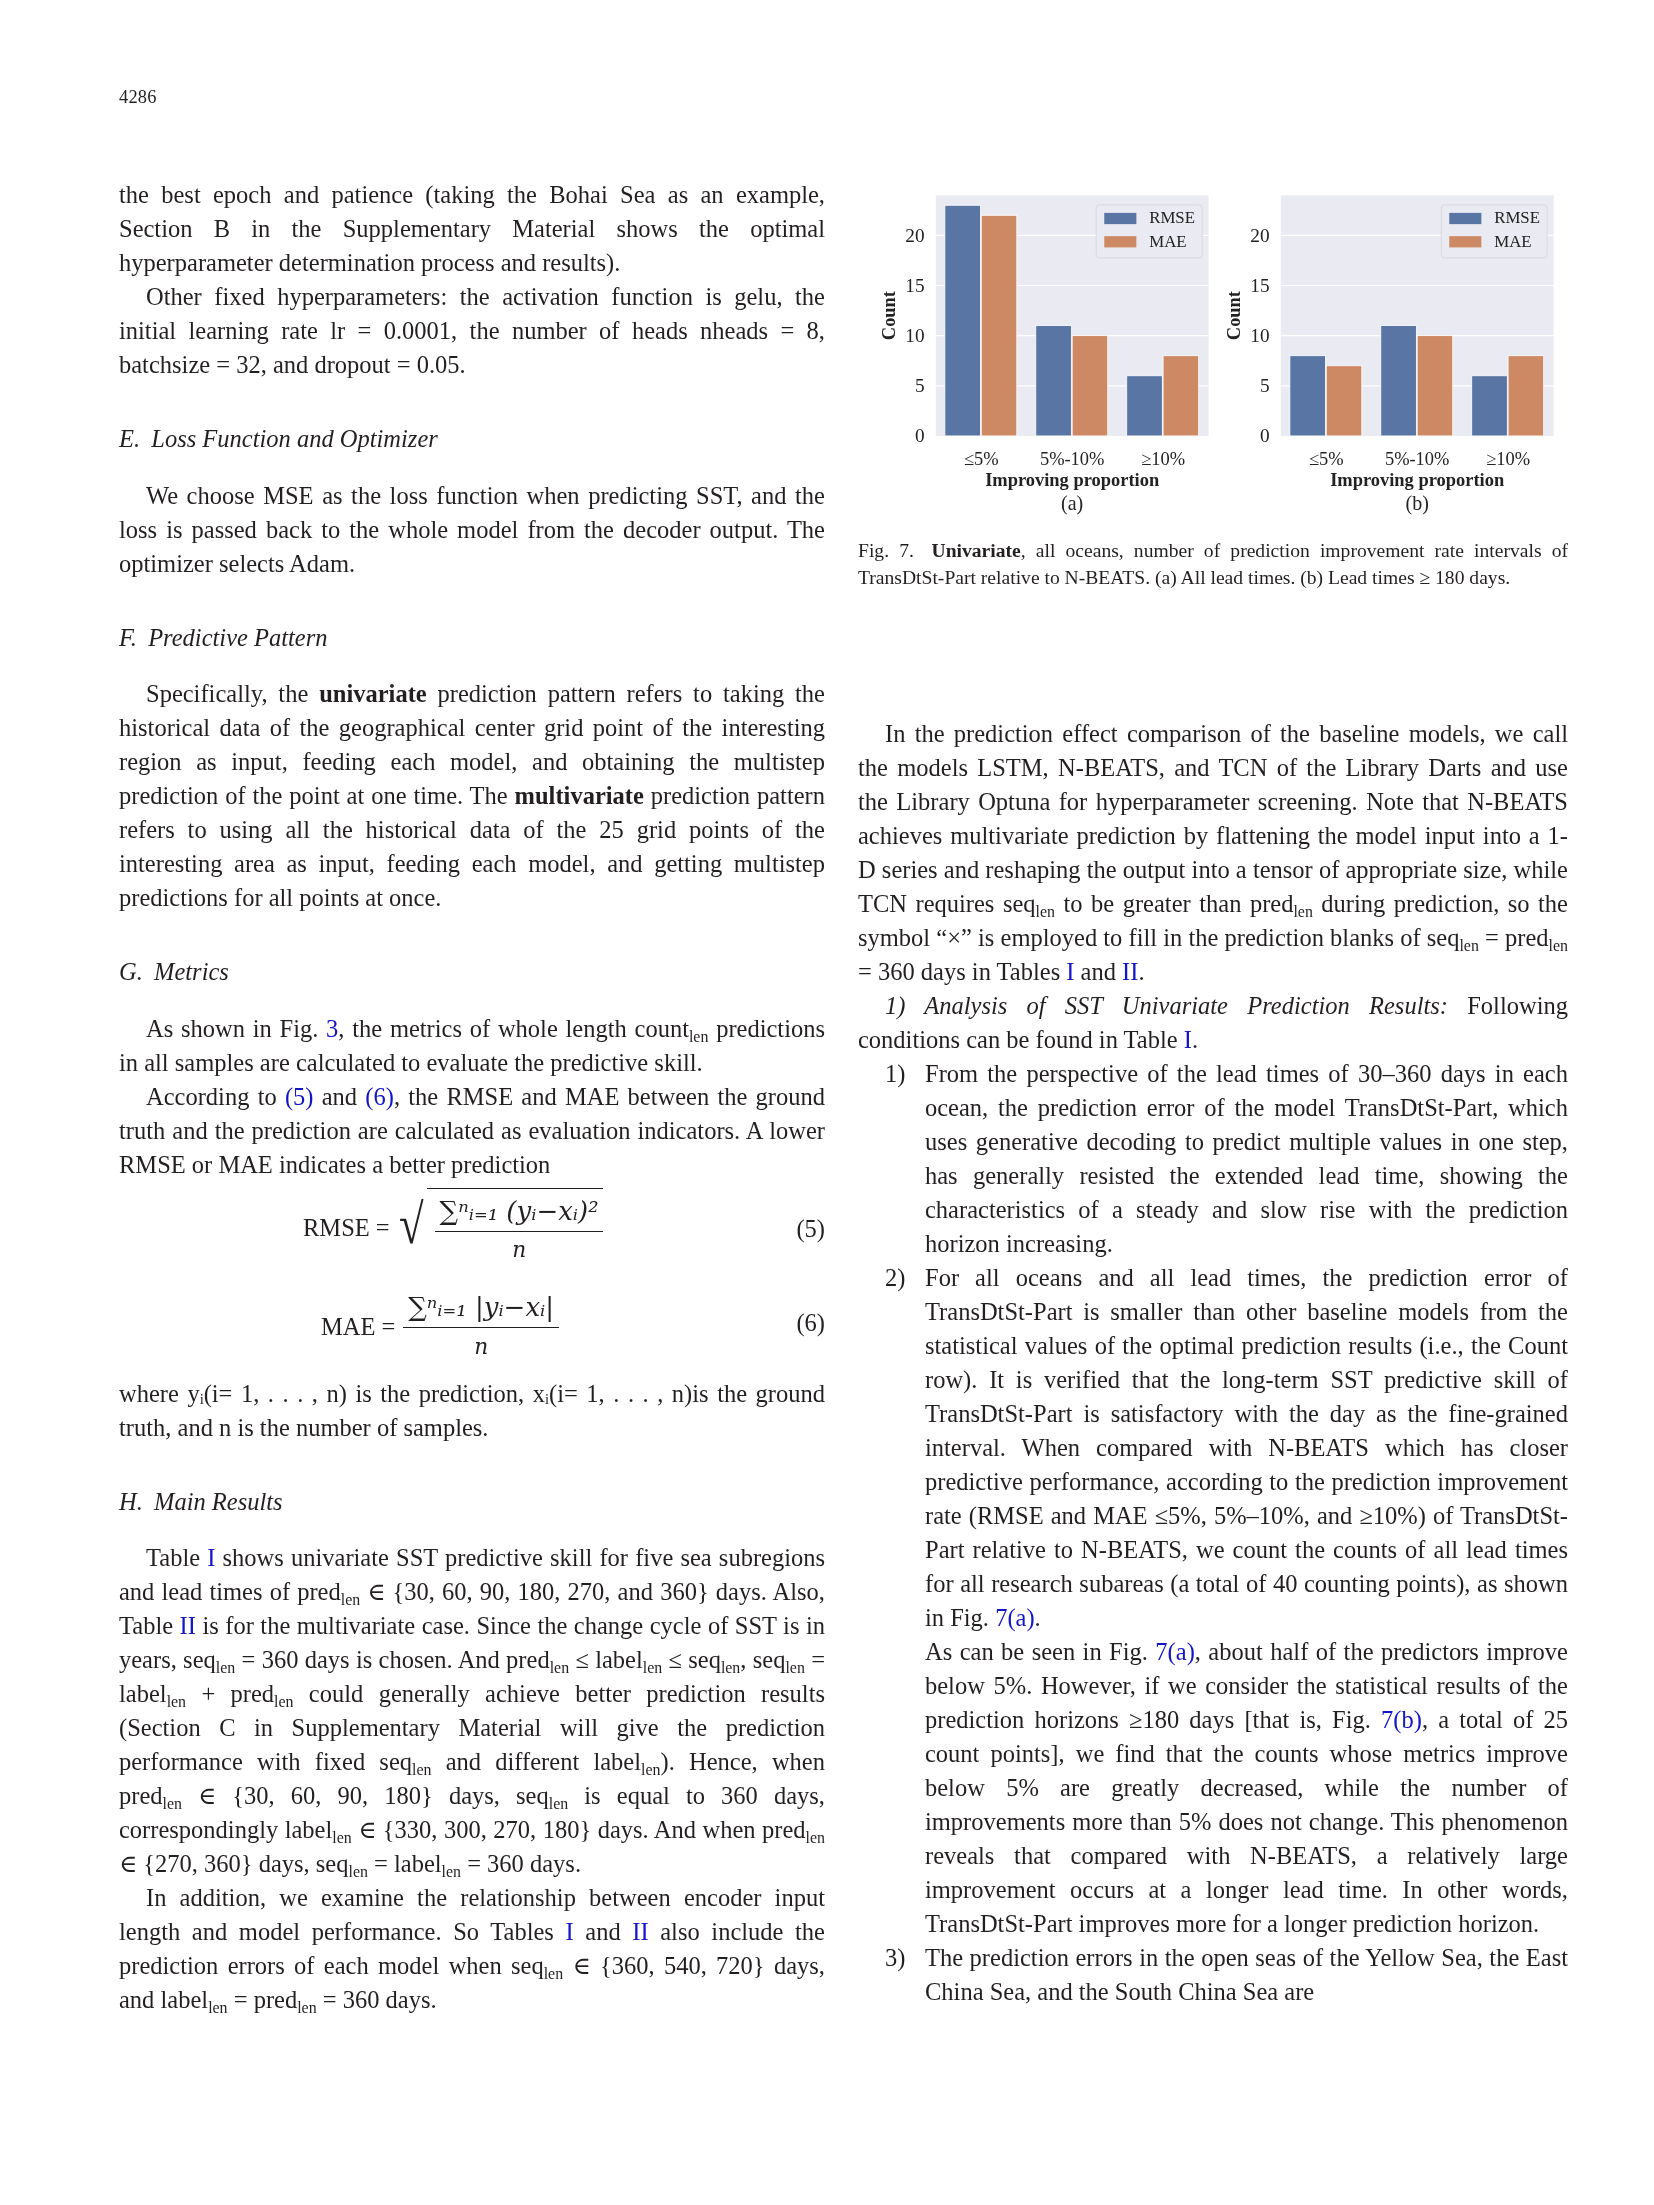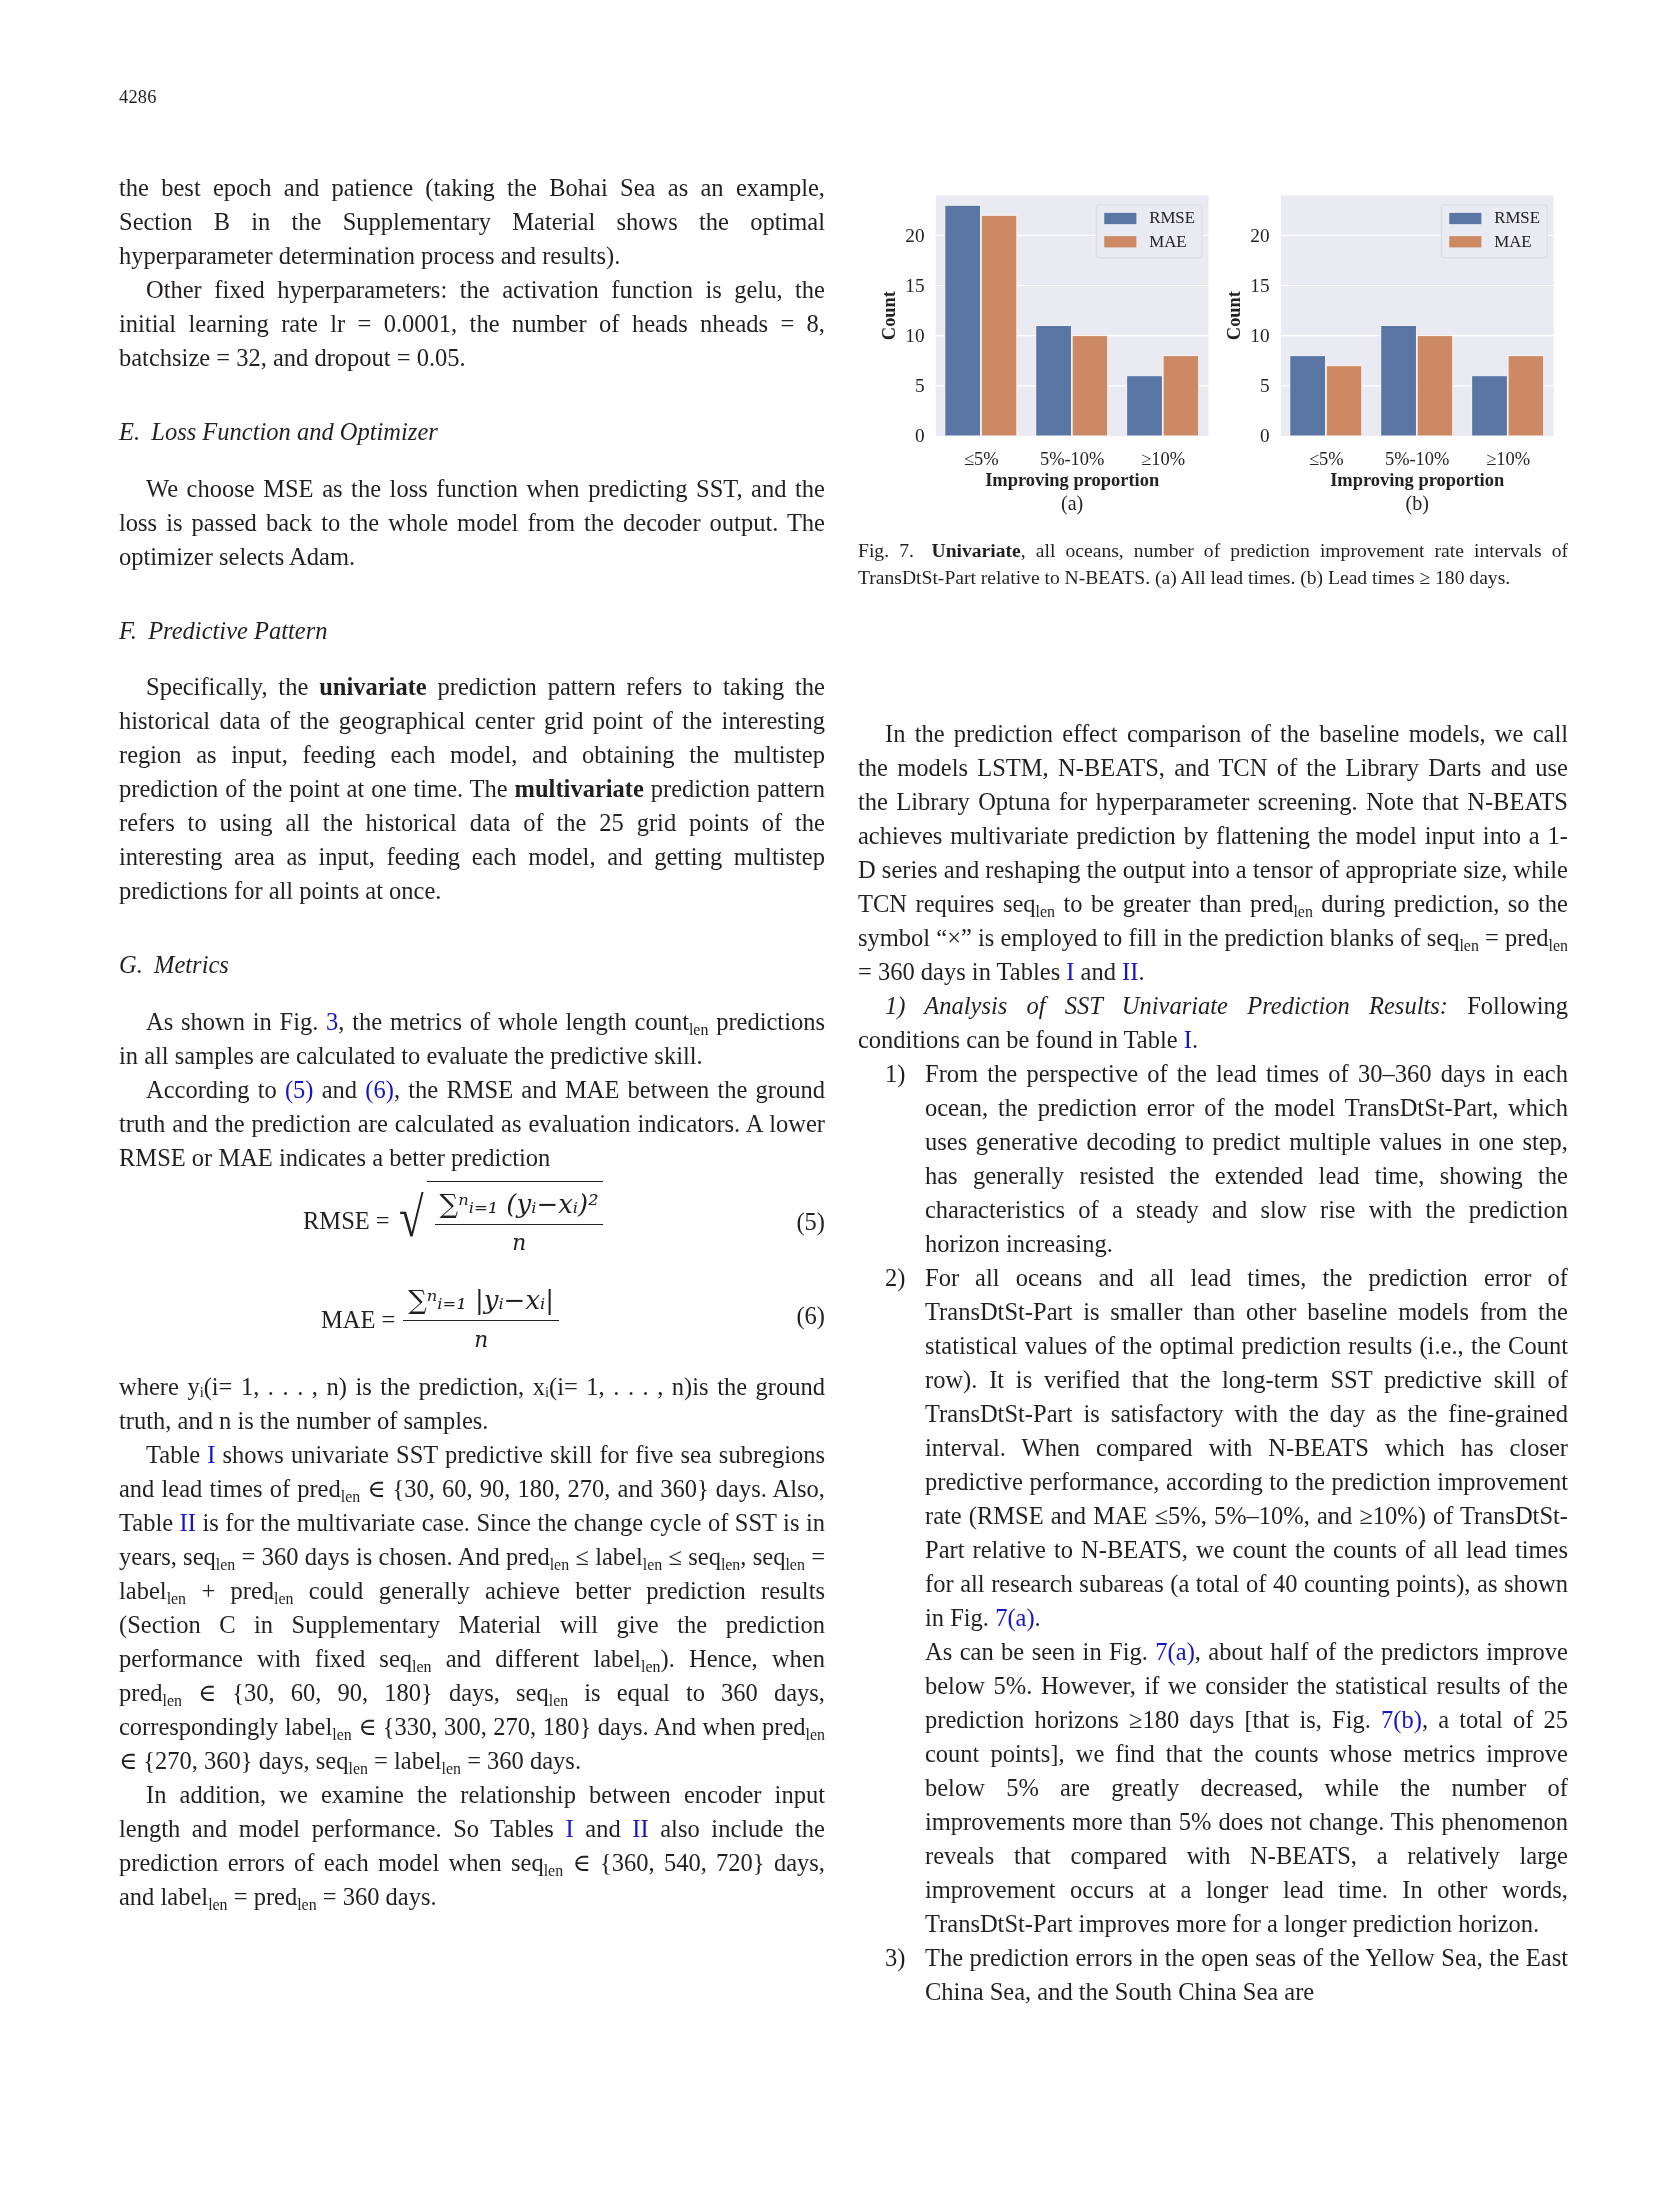--- a/index.html
+++ b/index.html
@@ -2,21 +2,21 @@
 <html style="font-size:13px"><head>
 <meta charset="utf-8">
 <style>
   html, body { margin: 0; padding: 0; background: #ffffff; }
   body { width: 1654px; height: 2205px; position: relative; overflow: hidden;
          font-family: "Liberation Serif", "DejaVu Serif", serif; color: #231f20; }
   .header { position: absolute; top: 87px; left: 119px; right: 87px; height: 24px;
             font-size: 18.4px; letter-spacing: 0.2px; }
   .header .pageno { position: absolute; left: 0; top: 0; }
   .header .journal { position: absolute; right: 0; top: 0; }
-  .col { position: absolute; top: 171px; width: 706px; font-size: 24.5px; line-height: 34px; text-align: justify; }
+  .col { position: absolute; top: 178px; width: 706px; font-size: 24.5px; line-height: 34px; text-align: justify; }
   .col-left { left: 119px; }
   .col-right { left: 858px; width: 710px; }
   p { margin: 0; }
   .ind { text-indent: 27px; }
   .sec { font-style: italic; margin: 40px 0 22.5px 0; }
   .sec .lbl { margin-right: 11.2px; }
   a.ref, .ref { color: #1414c8; text-decoration: none; }
   b { font-weight: bold; }
   sub { font-size: 65%; vertical-align: -4.8px; line-height: 0; }
   .m { font-family: "DejaVu Serif", serif; font-style: italic; font-size: 21.7px; }
@@ -84,20 +84,23 @@
       <span>MAE =</span>
       <span class="frac">
           <span class="top m">∑ⁿᵢ₌₁ |yᵢ−xᵢ|</span>
           <span class="bot m">n</span>
         </span>
     </div>
     <span class="num" style="top:16px;">(6)</span>
   </div>
   <p>where yᵢ(i= 1, . . . , n) is the prediction, xᵢ(i= 1, . . . , n)is the ground truth, and n is the number of samples.</p>
 
+  <div class="sec">
+    <span class="lbl">H.</span><span>Main Results</span>
+  </div>
   <p class="ind"><span>Table </span><a class="ref">I</a><span> shows univariate SST predictive skill for five sea subregions and lead times of pred</span><sub>len</sub><span> ∈ {30, 60, 90, 180, 270, and 360} days. Also, Table </span><a class="ref">II</a><span> is for the multivariate case. Since the change cycle of SST is in years, seq</span><sub>len</sub><span> = 360 days is chosen. And pred</span><sub>len</sub><span> ≤ label</span><sub>len</sub><span> ≤ seq</span><sub>len</sub><span>, seq</span><sub>len</sub><span> = label</span><sub>len</sub><span> + pred</span><sub>len</sub><span> could generally achieve better prediction results (Section C in Supplementary Material will give the prediction performance with fixed seq</span><sub>len</sub><span> and different label</span><sub>len</sub><span>). Hence, when pred</span><sub>len</sub><span> ∈ {30, 60, 90, 180} days, seq</span><sub>len</sub><span> is equal to 360 days, correspondingly label</span><sub>len</sub><span> ∈ {330, 300, 270, 180} days. And when pred</span><sub>len</sub><span> ∈ {270, 360} days, seq</span><sub>len</sub><span> = label</span><sub>len</sub><span> = 360 days.</span></p>
   <p class="ind"><span>In addition, we examine the relationship between encoder input length and model performance. So Tables </span><a class="ref">I</a><span> and </span><a class="ref">II</a><span> also include the prediction errors of each model when seq</span><sub>len</sub><span> ∈ {360, 540, 720} days, and label</span><sub>len</sub><span> = pred</span><sub>len</sub><span> = 360 days.</span></p>
 </div>
 
 <div class="figure">
   <div class="chart" style="left:0;">
       <svg width="345" height="337" viewBox="0 0 430 420">
         <rect x="77" y="14" width="340" height="300" fill="#eaeaf2"></rect>
         <text x="63" y="322" text-anchor="end" font-size="24" font-family="Liberation Serif, serif" fill="#222">0</text>
         <line x1="77" x2="417" y1="251.5" y2="251.5" stroke="#ffffff" stroke-width="1.5"></line>

